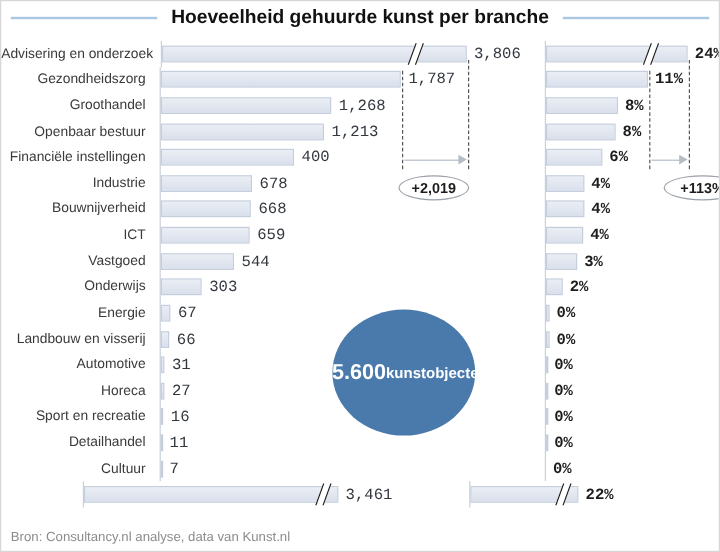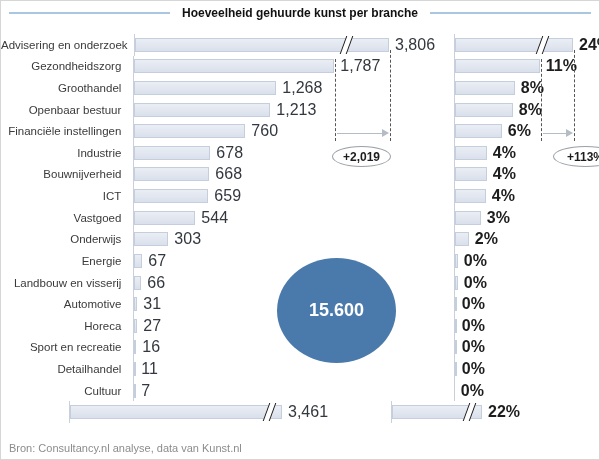--- a/index.html
+++ b/index.html
@@ -5,34 +5,34 @@
   * { margin:0; padding:0; box-sizing:border-box; }
   html,body { background:#fff; }
   #stage {
     position:relative; width:600px; height:460px; background:#ffffff;
     border:1px solid #d6d6d6; overflow:hidden;
     font-family:"Liberation Sans", sans-serif;
   }
   
   .title-row { position:absolute; top:5px; left:8px; right:8px; display:flex; align-items:center; }
   .title-rule { flex:1; height:2px; background:#a9c7e1; }
-  .chart-title { margin:0 12px; font-size:12px; font-weight:bold; color:#111; white-space:nowrap;text-align:right; }
+  .chart-title { margin:0 12px; font-size:16px; font-weight:bold; color:#111; white-space:nowrap;text-align:right; }
   
   .rows { position:absolute; top:33px; left:0; width:600px; height:389px; display:flex; flex-direction:column; }
   .row { flex:1; display:flex; align-items:stretch;justify-content:center; }
   .row-label { width:127px; align-self:center; text-align:right; padding-right:6px;
                font-size:11.5px; color:#3a3a3a; white-space:nowrap; }
   .plot { position:relative; display:flex; align-items:center; border-left:1px solid #c9d0da; }
   .plot.left  { margin-left:6px;  width:289px; }
   .plot.right { margin-left:33px; width:148px; border-right:none; }
   .bar { position:relative; height:14px;
          background:linear-gradient(#eaeef4, #dae0ec);
          border:1px solid #c4cedd; }
   .bar.w0 { border:none; background:none; }
-  .val { position:absolute; font-size:16px; color:#33383f; white-space:nowrap; top:50%; transform:translateY(-50%); }
+  .val { position:absolute; font-size:13px; color:#33383f; white-space:nowrap; top:50%; transform:translateY(-50%);font-family:Liberation Mono, monospace; }
   .plot.right .val { font-weight:bold; color:#1d1d1d; }
   .axis-break { position:absolute; top:-3px; bottom:-3px; width:7px; background:#fff;
                 transform:skewX(-20deg);
                 border-left:1.7px solid #1a1a1a; border-right:1.7px solid #1a1a1a; }
   
   .anno { position:absolute; left:0; top:0; width:600px; height:460px; pointer-events:none; }
   .dash-v { position:absolute; width:0; border-left:1.5px dashed #555; }
   .arrow { position:absolute; height:0; border-top:1.8px solid #b4bcc6; }
   .arrow:after { content:""; position:absolute; right:-2px; top:-5px; width:0; height:0;
                  border-left:7px solid #b4bcc6; border-top:4px solid transparent; border-bottom:4px solid transparent; }
@@ -110,21 +110,21 @@
     <div class="plot right">
       <div class="bar" style="width: 58px;"></div>
       <span class="val" style="left: 64px;">8%</span>
     </div>
   </div>
 
   <div class="row">
     <div class="row-label">Financiële instellingen</div>
     <div class="plot left">
       <div class="bar" style="width: 111px;"></div>
-      <span class="val" style="left: 117px;">760</span>
+      <span class="val" style="left: 117px;">400</span>
     </div>
     <div class="plot right">
       <div class="bar" style="width: 47px;"></div>
       <span class="val" style="left: 53px;">6%</span>
     </div>
   </div>
 
   <div class="row">
     <div class="row-label">Industrie</div>
     <div class="plot left">
@@ -292,16 +292,17 @@
     <div class="pill" style="left:331px; top:145px; width:59px; height:21px;">+2,019</div>
 
     <div class="dash-v" style="left:540px; top:58px; height:82px;"></div>
     <div class="dash-v" style="left:573px; top:49px; height:91px;"></div>
     <div class="arrow" style="left:542px; top:132px; width:28px;"></div>
     <div class="pill" style="left:552px; top:145px; width:65px; height:21px;">+113%</div>
   </div>
 
   <div class="badge">
     <div class="big">15.600</div>
+    <div class="small">kunstobjecten</div>
   </div>
 
   <div class="source">Bron: Consultancy.nl analyse, data van Kunst.nl</div>
 </div>
 
 </body></html>

